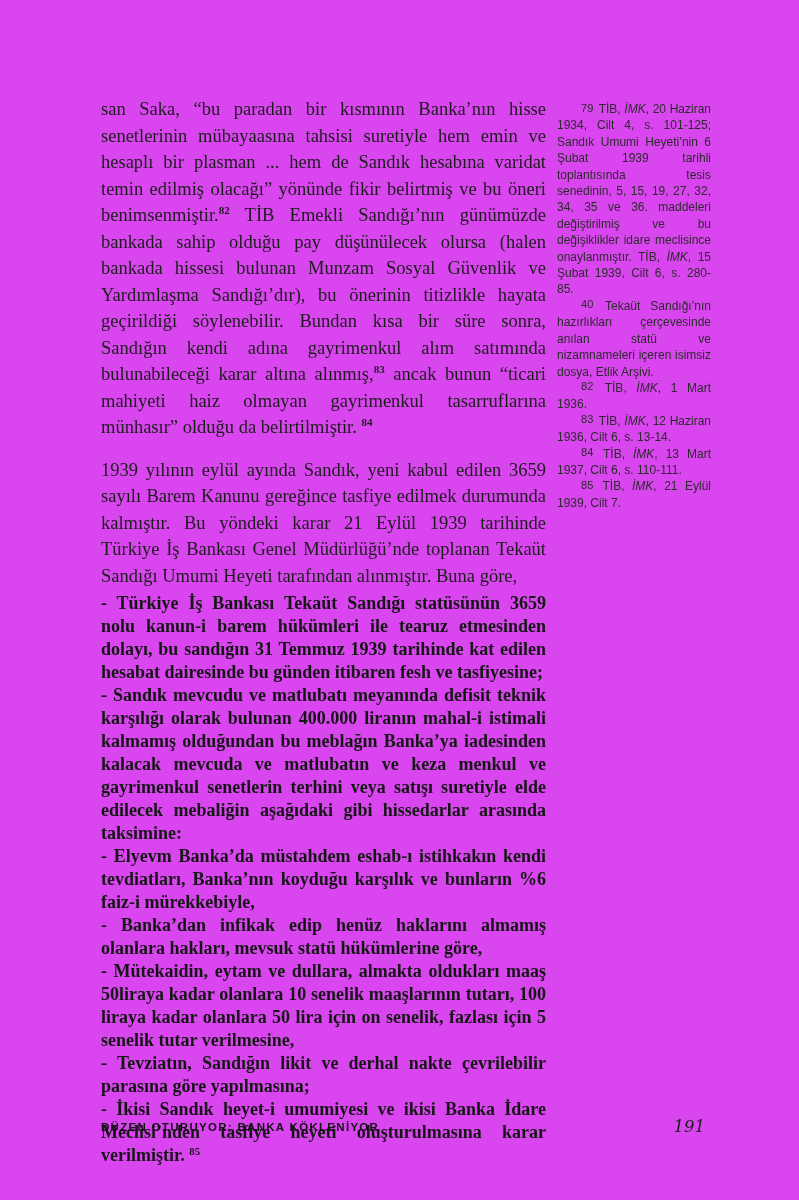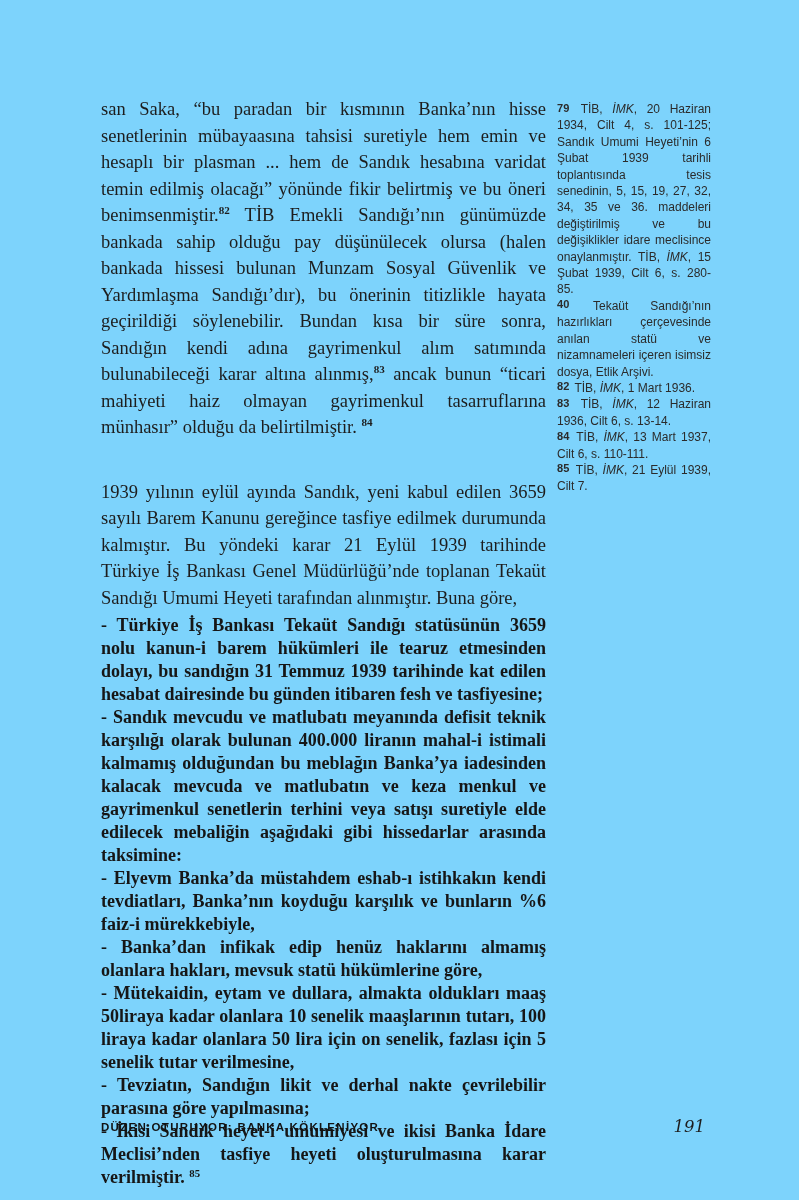--- a/index.html
+++ b/index.html
@@ -1,57 +1,58 @@
 <!DOCTYPE html>
 <html lang="tr"><head>
 <meta charset="utf-8">
 <style>
   html,body{margin:0;padding:0;background:#e8e8e8;}
   .page{
     position:relative;
     width:799px;height:1200px;
     margin:0 auto;
-    background:#7dd3fc;
+    background:#d946ef;
     color:#1d1d1d;
     overflow:hidden;
     font-family:"Liberation Serif","DejaVu Serif",serif;
   }
   .main-col{
     position:absolute;left:101px;top:96px;width:445px;
   }
   .body{
     margin:0;
     font-size:18.5px;
     line-height:26.5px;
     text-align:justify;
     color:#1d1d1d;
   }
-  .para2{margin-top:38px;}
+  .para2{margin-top:16px;}
   .decree{margin-top:3px;}
   .decree p{
     margin:0;
     font-size:18px;
     line-height:23px;
     font-weight:bold;
     text-align:justify;
     color:#161616;
   }
   .seg{white-space:pre-wrap;}
   .seg-sup{
     font-weight:bold;
     font-size:0.6em;
     vertical-align:0.6em;
     line-height:0;
   }
   .seg-i{font-style:italic;}
   .seg-num{
-    font-weight:bold;
+    font-weight:normal;
     font-size:0.92em;
     position:relative;top:-1.5px;
     padding-right:2px;
+    margin-left:24px;
   }
   .side-col{
     position:absolute;left:557px;top:101px;width:154px;
     font-family:"Liberation Sans","DejaVu Sans",sans-serif;
   }
   .side-col p{
     margin:0;
     font-size:12px;
     line-height:16.4px;
     text-align:justify;

